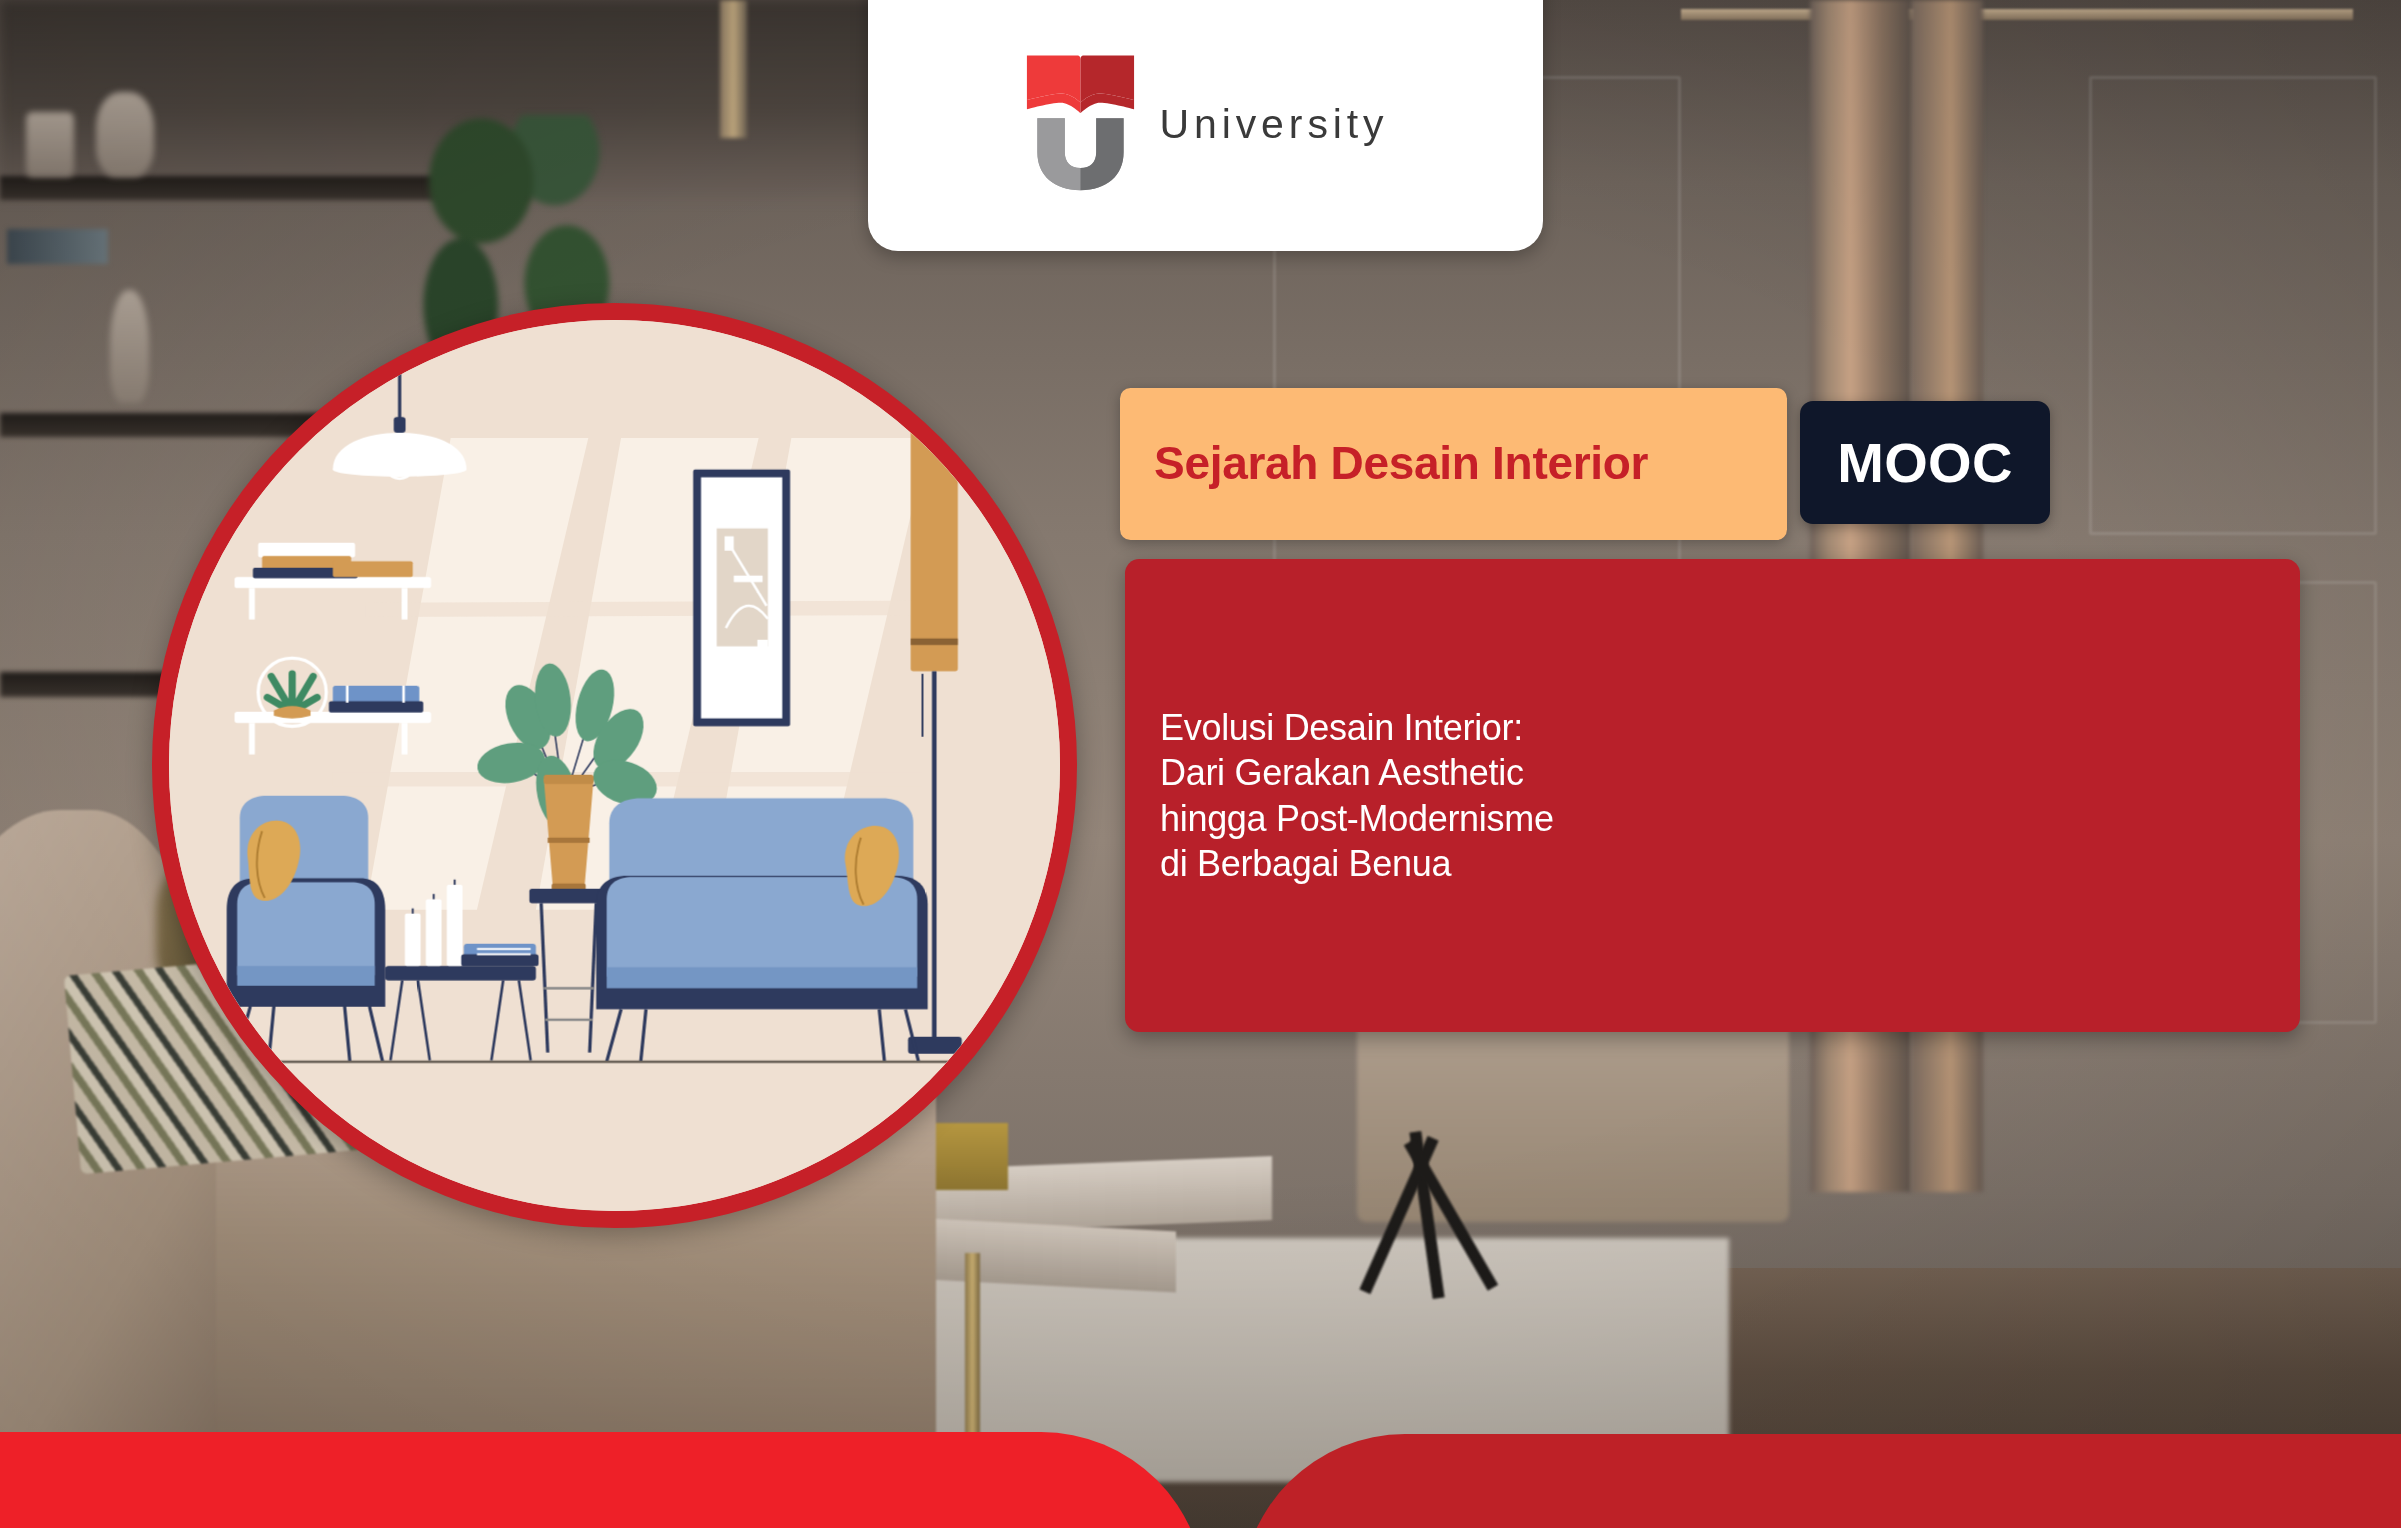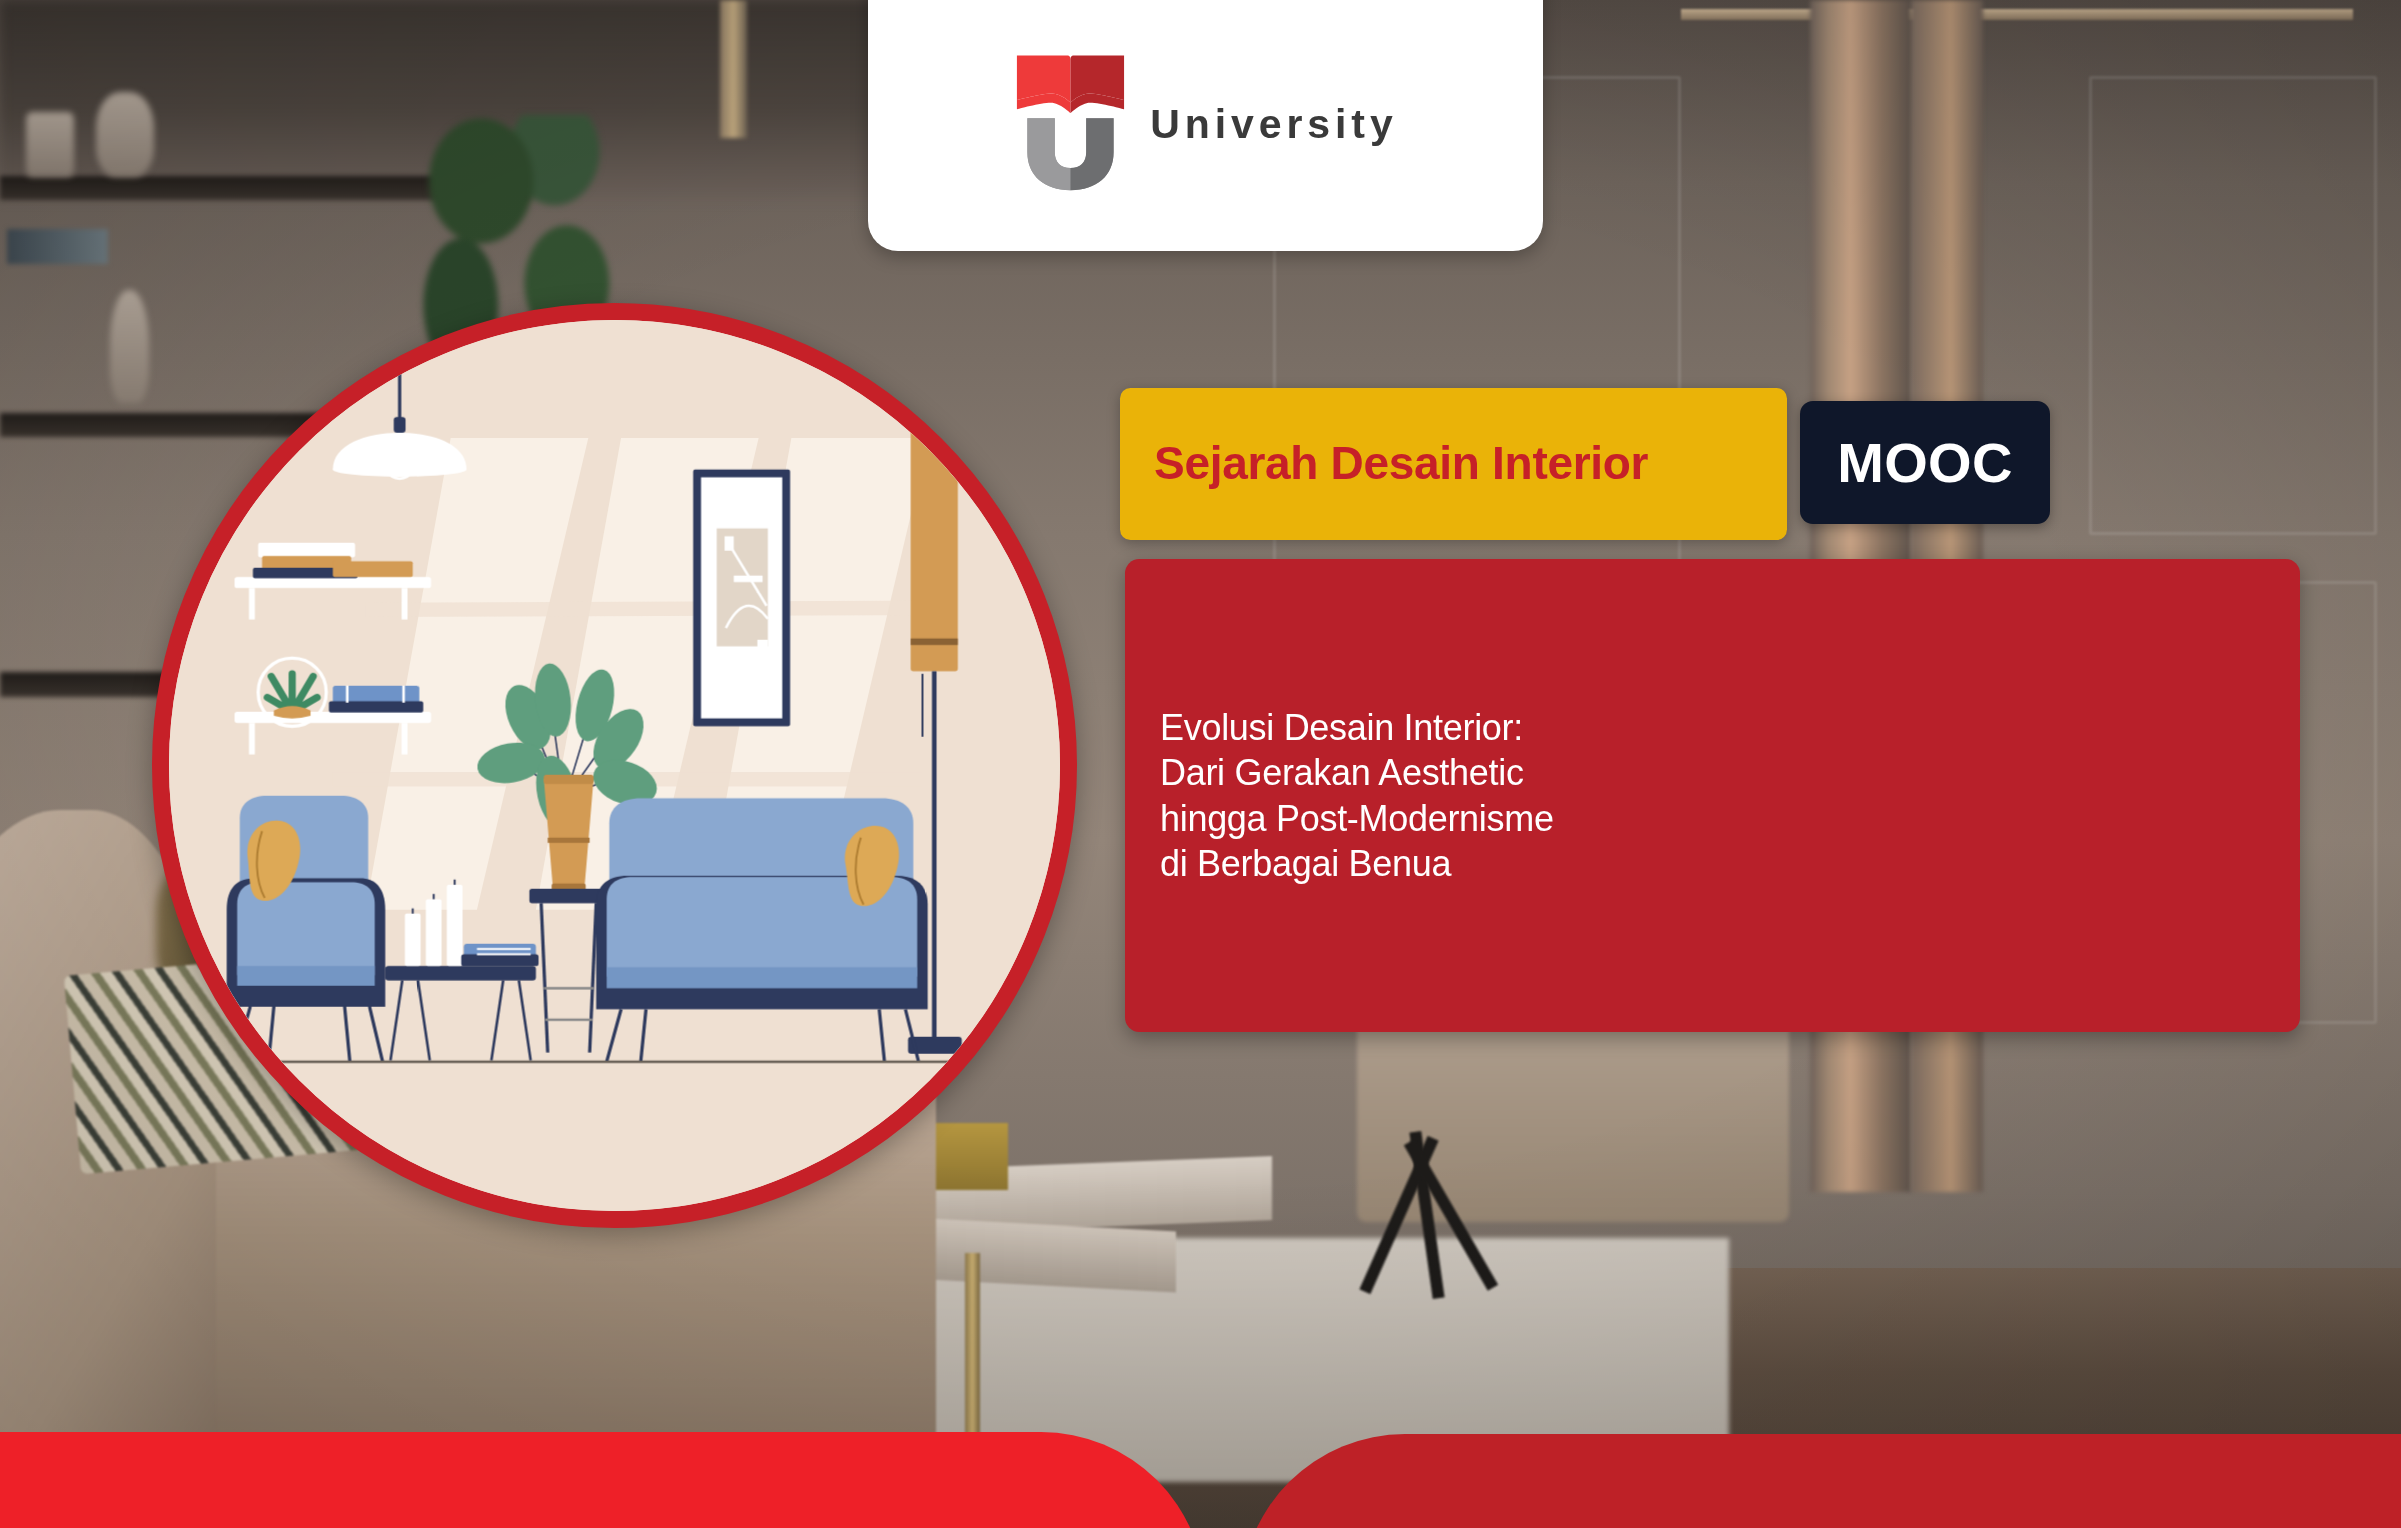--- a/index.html
+++ b/index.html
@@ -190,41 +190,41 @@
     gap:22px;
     padding-top:33px;
   }
   .logo-mark { width:115px; height:140px; position:relative; flex:none; }
   .logo-text { display:flex; flex-direction:column; line-height:1; }
   .logo-telkom {
     font-size:69px; font-weight:700; color:#3a3a3a;
     letter-spacing:-0.7px;
   }
   .logo-university {
-    font-size:41px; font-weight:700; color:#3a3a3a;
+    font-size:41px; font-weight:400; color:#3a3a3a;
     letter-spacing:4.9px; margin-top:3.9px;
   }
 
   
   #illustration-circle {
     position:absolute; left:152px; top:303px;
     width:925px; height:925px;
     border-radius:50%;
     background:#efe0d2;
     border:17px solid #c62028;
     overflow:hidden;
     box-shadow:0 6.5px 26px rgba(0,0,0,0.3);
   }
   #illustration-circle svg { display:block; width:100%; height:100%; }
 
   
   #subtitle-card {
     position:absolute; left:1120px; top:388px;
     width:667px; height:152px;
-    background:#eab308;
+    background:#fdba74;
     border-radius:10.5px;
     box-shadow:0 3.9px 13px rgba(0,0,0,0.28);
     display:flex; align-items:center;
     padding:6px 34px;
   }
   #subtitle-card .txt {
     color:#c62028; font-weight:700; font-size:46px;
     line-height:1.12; letter-spacing:-0.3px;
   }
 

